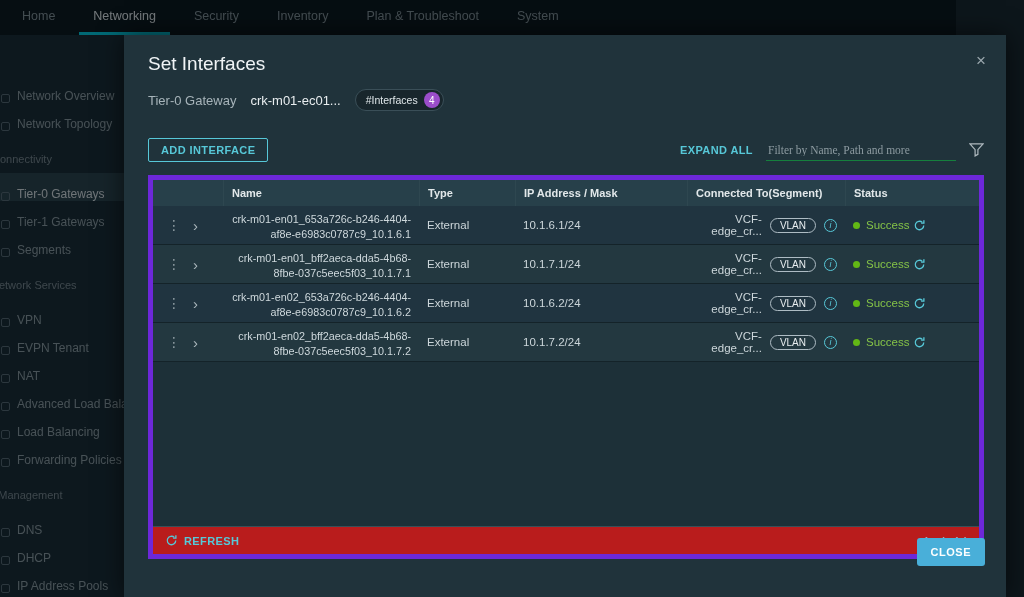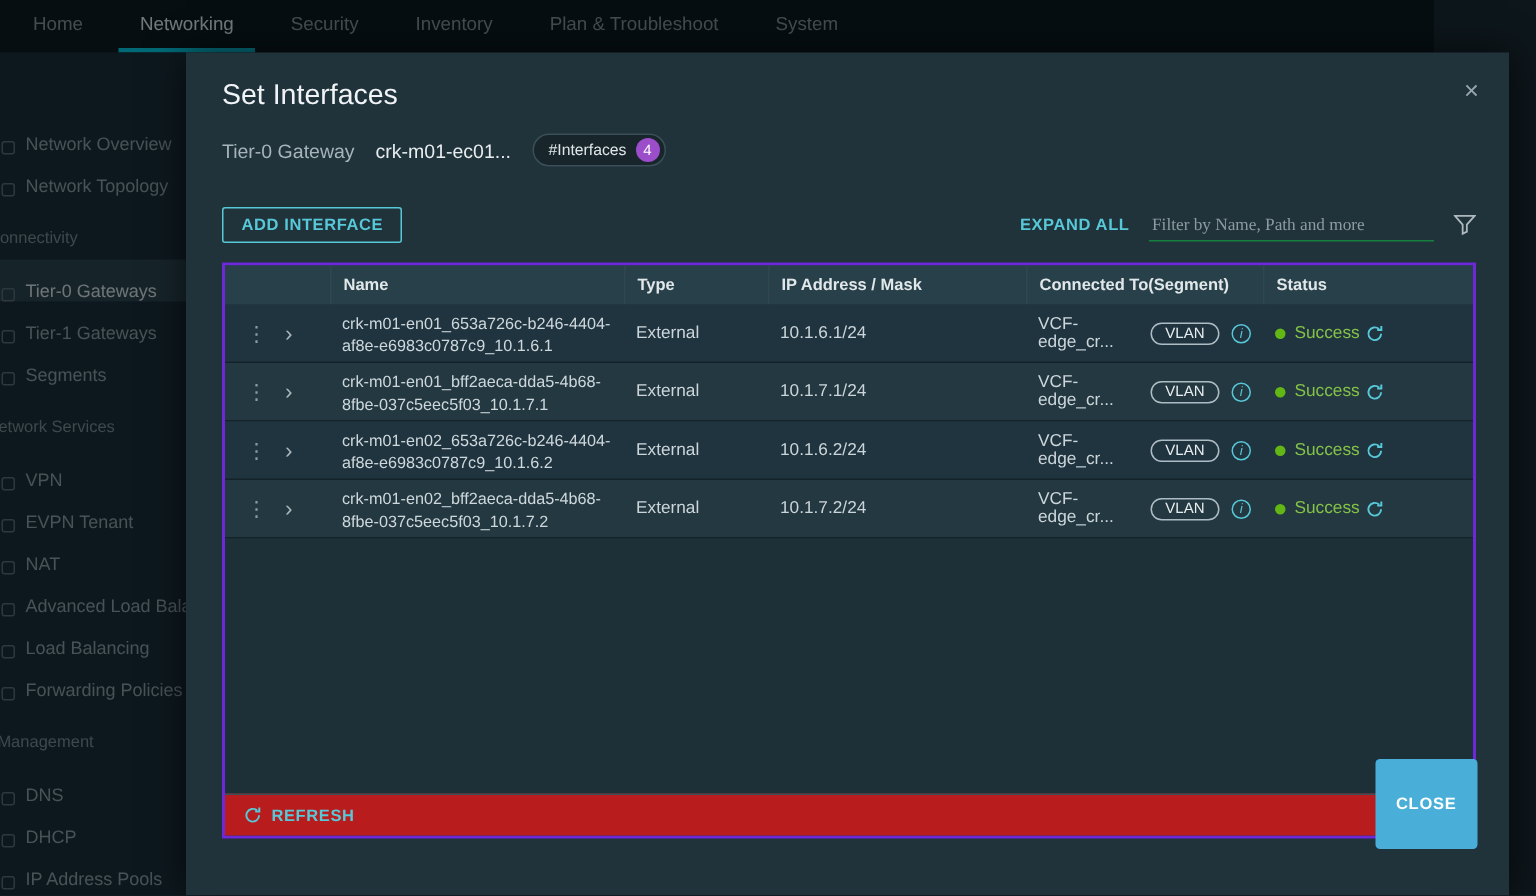--- a/index.html
+++ b/index.html
@@ -49,21 +49,21 @@
     font-size:11px; font-weight:600; letter-spacing:.4px; padding:5px 12px; cursor:pointer;
     font-family:inherit; }
   .controls-right { margin-left:auto; display:flex; align-items:center; gap:13px; }
   .link-teal { font-size:11px; font-weight:600; letter-spacing:.4px; color:#57c8d8; cursor:pointer; }
   .filter-input { width:190px; background:transparent; border:none; border-bottom:1px solid #15803d;
     color:#dfe6e9; font-size:11.5px; padding:4px 2px; outline:none; font-family:Liberation Serif, serif; }
   .filter-input::placeholder { color:#8d9ba1; }
   .funnel { width:15px; height:14px; cursor:pointer; }
 
   .table { position:absolute; left:24px; right:22px; top:140px; height:384px;
-    display:flex; flex-direction:column; border:2px solid #6d28d9; background:#1d3038; }
+    display:flex; flex-direction:column; border:5px solid #6d28d9; background:#1d3038;text-align:right; }
   .thead { display:grid; grid-template-columns:70px 196px 96px 172px 158px 1fr;
     background:#27404a; height:26px; }
   .th { display:flex; align-items:center; padding:0 8px; font-size:11px; font-weight:700;
     color:#e2e8ea; border-left:1px solid #45596244; overflow:hidden; white-space:nowrap; }
   .th:first-child { border-left:none; }
   .trow { display:grid; grid-template-columns:70px 196px 96px 172px 158px 1fr; height:39px;
     border-bottom:1px solid #142329; background:#233840; cursor:default; }
   .trow:nth-child(even) { background:#203440; }
   .cell { display:flex; align-items:center; padding:0 8px; font-size:11.5px; color:#ccd6da;
     overflow:hidden; }
@@ -82,21 +82,21 @@
   .ref-ic { width:13px; height:13px; cursor:pointer; flex:0 0 auto; }
 
   .tspacer { flex:1; background:#1d3038; }
   .tfoot { height:28px; border-top:1px solid #3a4f58; display:flex; align-items:center;
     padding:0 12px; background:#b91c1c; }
   .tfoot .refresh { display:flex; align-items:center; gap:6px; cursor:pointer; }
   .pagination { margin-left:auto; font-size:11px; color:#a7b4ba; }
 
   .btn-primary { position:absolute; right:21px; bottom:31px; background:#49afd9; border:none;
     border-radius:3px; color:#fdfefe; font-size:11px; font-weight:700; letter-spacing:.5px;
-    padding:24px 14px; cursor:pointer; font-family:inherit; }
+    padding:8px 14px; cursor:pointer; font-family:inherit; }
 </style>
 </head>
 <body>
 
 <div class="stage">
 
   <div class="topnav">
     <div class="nav-item">Home</div>
     <div class="nav-item active">Networking</div>
     <div class="nav-item">Security</div>

